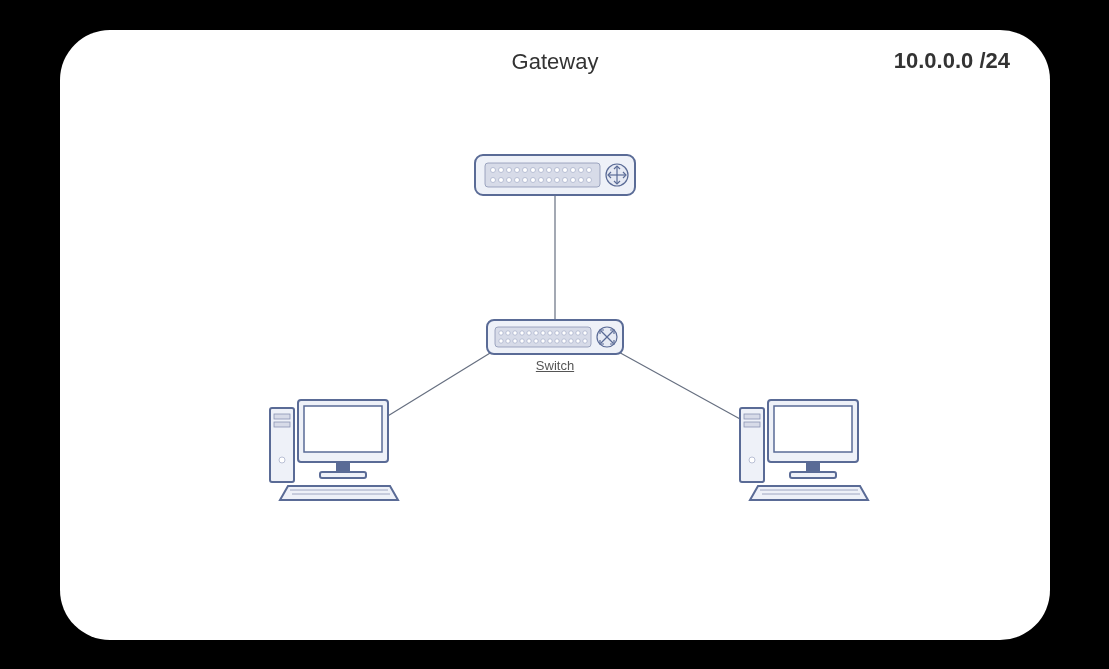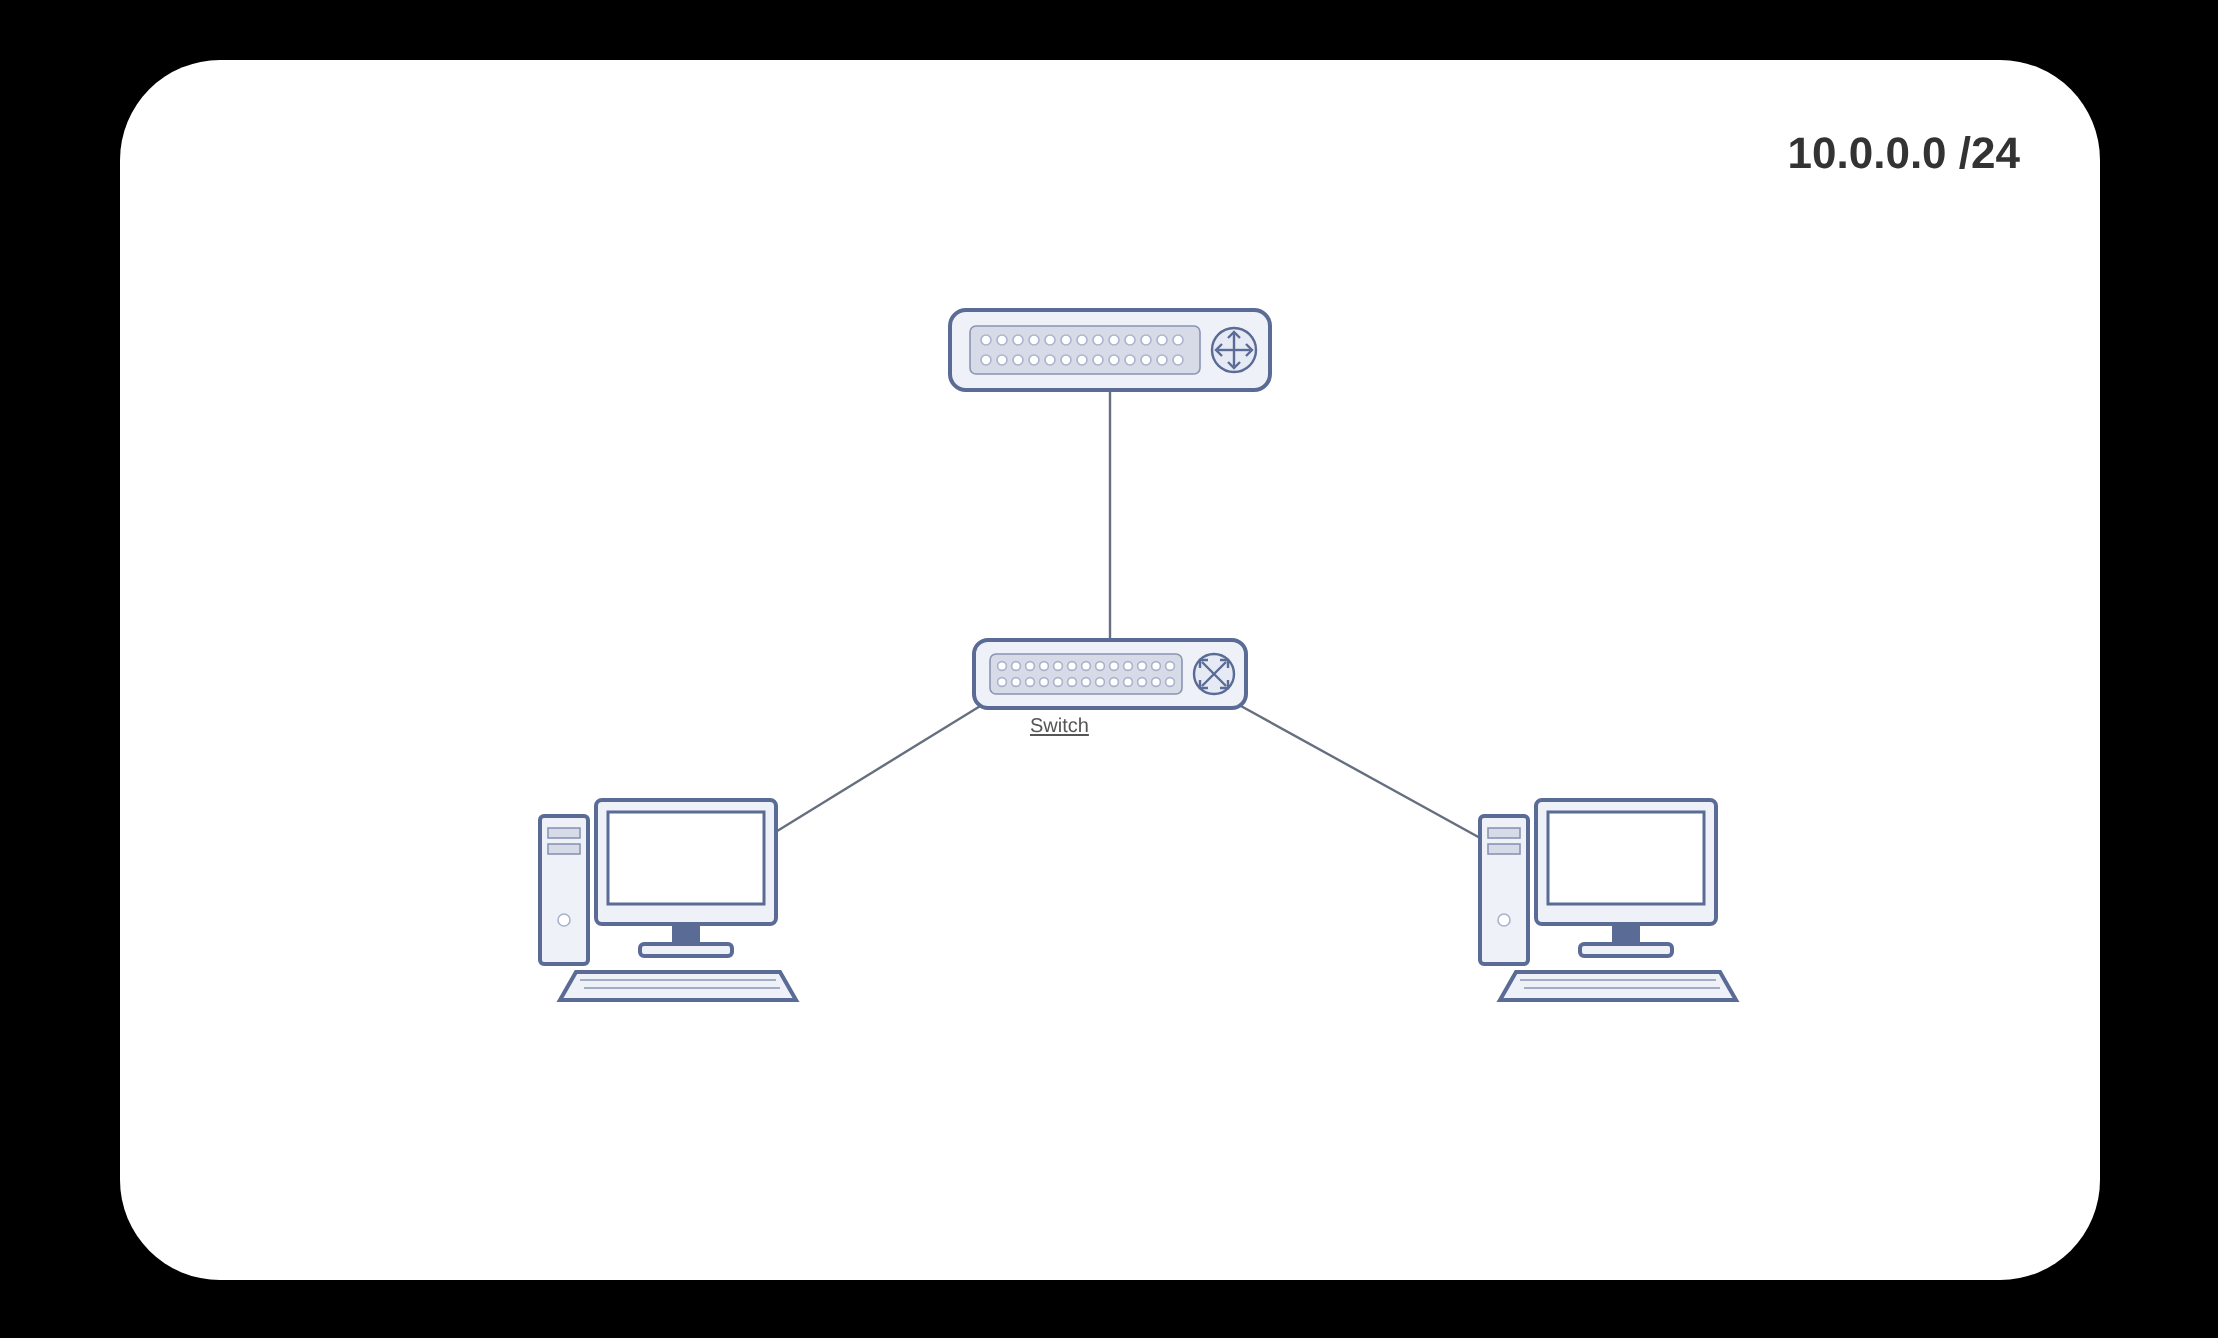--- a/index.html
+++ b/index.html
@@ -20,36 +20,35 @@
     background: #fff;
     border-radius: 50px;
   }
   .subnet {
     position: absolute;
     right: 40px;
     top: 18px;
     font-weight: 700;
     font-size: 22px;
     color: #333;
-    margin-top: 16px;
   }
   .node-label {
     position: absolute;
     text-align: center;
     font-size: 21px;
     line-height: 1.25;
     color: #333;
     width: 260px;
   }
   .node-label .name { font-size: 22px; }
   .switch-label {
     position: absolute;
-    font-size: 10px;
+    font-size: 13px;
     color: #555;
-    text-align: left;
+    text-align: center;
     width: 80px;
     text-decoration: underline;
   }
   svg.diagram {
     position: absolute;
     left: 0; top: 0;
     width: 990px; height: 610px;
   }
   
   .link { stroke: #666f80; stroke-width: 1.2; fill: none; }
@@ -191,20 +190,21 @@
       <rect class="pc-screen" x="34" y="6" width="78" height="46"></rect>
       <rect class="pc-dark" x="66" y="62" width="14" height="10"></rect>
       <rect class="pc-fill" x="50" y="72" width="46" height="6" rx="2"></rect>
       <polygon class="pc-fill" points="18,86 120,86 128,100 10,100"></polygon>
       <line x1="20" y1="90" x2="118" y2="90" stroke="#8a94b3" stroke-width="0.8"></line>
       <line x1="22" y1="94" x2="120" y2="94" stroke="#8a94b3" stroke-width="0.8"></line>
     </g>
   </svg>
 
   <div class="node-label" style="left:365px; top:18px;">
+    <div class="name">Gateway</div>
   </div>
 
   <div class="switch-label" style="left:455px; top:328px;">Switch</div>
 
   <div class="node-label" style="left:145px; top:475px;">
   </div>
 
 
 </div>
 

